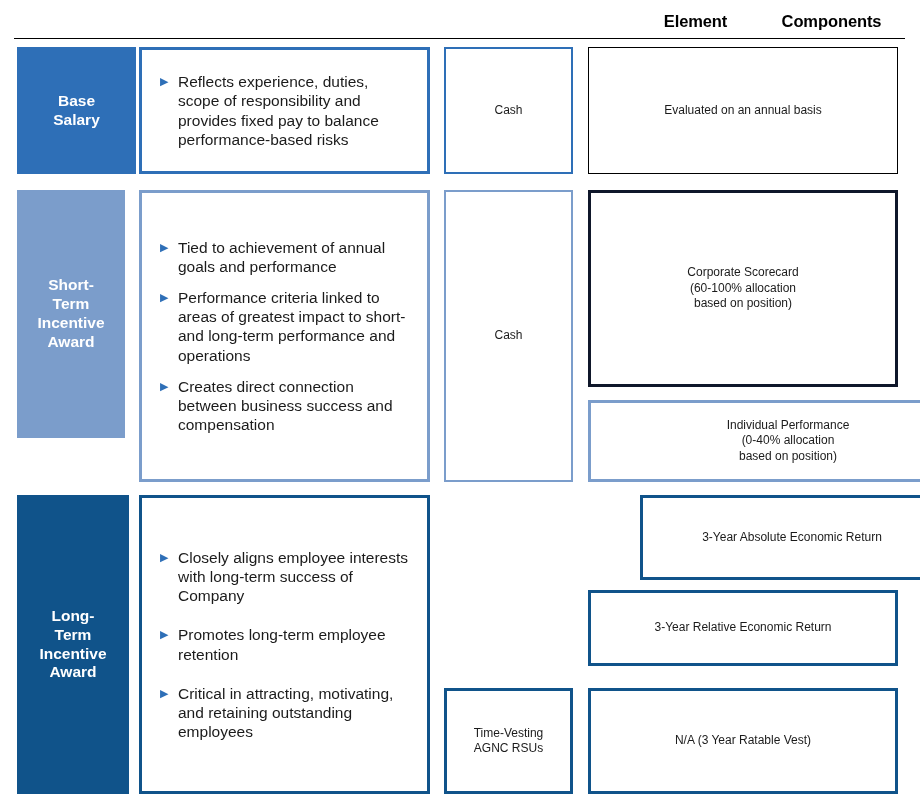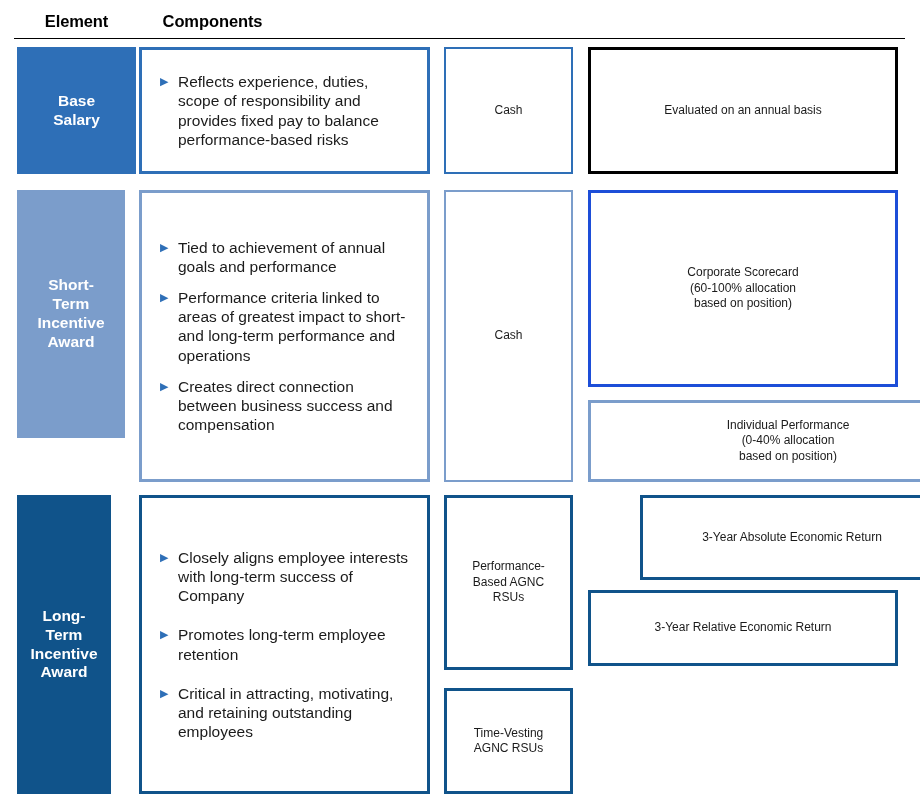--- a/index.html
+++ b/index.html
@@ -24,20 +24,21 @@
 
   
   .header-row {
     position: absolute;
     left: 14px;
     top: 4px;
     width: 891px;
     height: 34px;
     display: flex;
     align-items: center;
+    justify-content: flex-end;
   }
   .header-cell {
     font-weight: bold;
     font-size: 16.5px;
     color: #000000;
     text-align: center;
     letter-spacing: -0.1px;
   }
   .hc-element      { width: 125px; }
   .hc-philosophy   { width: 305px; }
@@ -106,31 +107,31 @@
     margin-right: 3px;
     font-size: 11px;
     line-height: 1;
   }
   .bullet-text { flex: 1 1 auto; }
 
   
   .r1-label   { left: 17px;  top: 47px;  width: 119px; height: 127px; background: #2E6FB7; }
   .r1-phil    { left: 139px; top: 47px;  width: 291px; height: 127px; border: 3px solid #2E6FB7; }
   .r1-comp    { left: 444px; top: 47px;  width: 129px; height: 127px; border: 2.5px solid #2E6FB7; }
-  .r1-perf    { left: 588px; top: 47px;  width: 310px; height: 127px; border: 3px solid #000000; }
+  .r1-perf    { left: 588px; top: 47px;  width: 310px; height: 127px; border: 1px solid #000000; }
 
   
   .r2-label   { left: 17px;  top: 190px; width: 108px; height: 248px; background: #7B9DCB; }
   .r2-phil    { left: 139px; top: 190px; width: 291px; height: 292px; border: 3px solid #7B9DCB; }
   .r2-comp    { left: 444px; top: 190px; width: 129px; height: 292px; border: 2.5px solid #7B9DCB; }
-  .r2-perf-a  { left: 588px; top: 190px; width: 310px; height: 197px; border: 3px solid #1d4ed8; }
+  .r2-perf-a  { left: 588px; top: 190px; width: 310px; height: 197px; border: 3px solid #0f172a; }
   .r2-perf-b  { left: 588px; top: 400px; width: 360px; height: 82px;  border: 3px solid #7B9DCB; padding-left: 40px; }
 
   
-  .r3-label   { left: 17px;  top: 495px; width: 94px; height: 299px; background: #10538A; }
+  .r3-label   { left: 17px;  top: 495px; width: 112px; height: 299px; background: #10538A; }
   .r3-phil    { left: 139px; top: 495px; width: 291px; height: 299px; border: 3px solid #10538A; }
   .r3-comp-a  { left: 444px; top: 495px; width: 129px; height: 175px; border: 3px solid #10538A; }
   .r3-comp-b  { left: 444px; top: 688px; width: 129px; height: 106px; border: 3px solid #10538A; }
   .r3-perf-a  { left: 616px; top: 495px; width: 304px; height: 85px;  border: 3px solid #10538A; margin-left: 24px; }
   .r3-perf-b  { left: 588px; top: 590px; width: 310px; height: 76px;  border: 3px solid #10538A; }
   .r3-perf-c  { left: 588px; top: 688px; width: 310px; height: 106px; border: 3px solid #10538A; }
 </style>
 </head>
 <body>
 
@@ -221,33 +222,31 @@
         <span class="bullet-glyph" style="color:#2E6FB7">▶</span>
         <span class="bullet-text">Promotes long-term employee retention</span>
       </div>
       <div class="bullet">
         <span class="bullet-glyph" style="color:#2E6FB7">▶</span>
         <span class="bullet-text">Critical in attracting, motivating, and retaining outstanding employees</span>
       </div>
     </div>
   </div>
 
-  <div class="content-box r3-comp-a">
-    <div class="centered-text" style="white-space:pre-line">Performance-
-Based AGNC
-RSUs</div>
-  </div>
 
   <div class="content-box r3-comp-b">
     <div class="centered-text" style="white-space:pre-line">Time-Vesting
 AGNC RSUs</div>
   </div>
 
   <div class="content-box r3-perf-a">
     <div class="centered-text">3-Year Absolute Economic Return</div>
   </div>
 
   <div class="content-box r3-perf-b">
     <div class="centered-text">3-Year Relative Economic Return</div>
   </div>
 
+  <div class="content-box r3-perf-c">
+    <div class="centered-text">N/A (3 Year Ratable Vest)</div>
+  </div>
 
 </div>
 
 </body></html>

